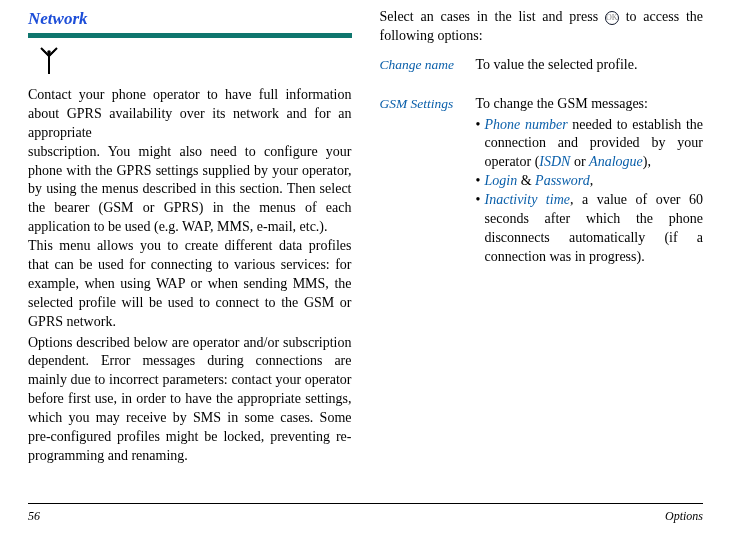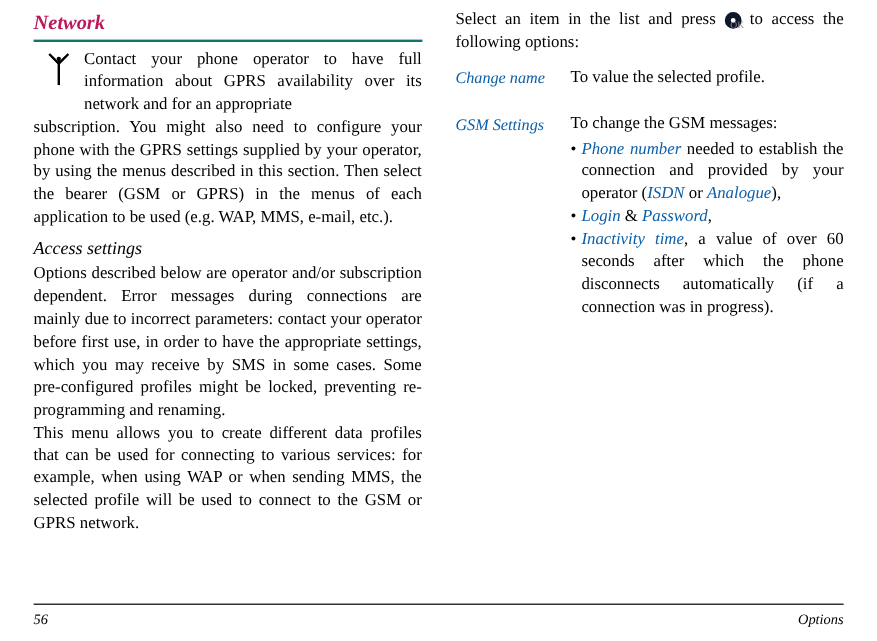--- a/index.html
+++ b/index.html
@@ -20,28 +20,29 @@
     height: 480px;
   }
   .col {
     flex: 1;
     text-align: justify;
   }
   .section-head {
     font-weight: bold;
     font-size: 17px;
     font-style: italic;
-    color: #be185d;
-    border-bottom: 2px solid #0f766e;
+    color: #1d4ed8;
+    border-bottom: 5px solid #0f766e;
     padding-bottom: 2px;
     margin-bottom: 6px;
   }
   .icon-para {
     display: flex;
     align-items: flex-start;
+    flex-direction: column;
   }
   .antenna-icon {
     width: 42px;
     flex: 0 0 42px;
     display: flex;
     justify-content: center;
     padding-top: 2px;
   }
   .antenna-icon svg { width: 24px; height: 28px; }
   .sub-head {
@@ -80,21 +81,21 @@
   .def ul li::before {
     content: "•";
     position: absolute;
     left: 0;
     top: 0;
   }
   .blue-i { color: #0a5faa; font-style: italic; }
   .ok-btn {
     display: inline-block;
     width: 14px; height: 14px;
-    border: 5px solid #0f172a;
+    border: 1px solid #0f172a;
     border-radius: 50%;
     font-size: 8px;
     text-align: center;
     line-height: 12px;
     vertical-align: middle;
     color: #888;
   }
   .footer {
     position: absolute;
     left: 28px; right: 28px; bottom: 10px;
@@ -117,28 +118,27 @@
         <svg viewBox="0 0 24 28">
           <path d="M12 6 L12 28" stroke="#000" stroke-width="2" fill="none"></path>
           <path d="M4 2 L12 10 L20 2" stroke="#000" stroke-width="2" fill="none"></path>
           <path d="M6 4 L12 10 L18 4" stroke="#000" stroke-width="1.5" fill="none"></path>
           <circle cx="12" cy="6" r="1.8" fill="#000"></circle>
         </svg>
       </div>
       <div style="flex:1;text-align:justify">Contact your phone operator to have full information about GPRS availability over its network and for an appropriate </div>
     </div>
     <div>subscription. You might also need to configure your phone with the GPRS settings supplied by your operator, by using the menus described in this section. Then select the bearer (GSM or GPRS) in the menus of each application to be used (e.g. WAP, MMS, e-mail, etc.).</div>
-    <div class="sub-head">Access settings</div>
+    <div>This menu allows you to create different data profiles that can be used for connecting to various services: for example, when using WAP or when sending MMS, the selected profile will be used to connect to the GSM or GPRS network.</div>
     <div style="margin-top:2px">Options described below are operator and/or subscription dependent. Error messages during connections are mainly due to incorrect parameters: contact your operator before first use, in order to have the appropriate settings, which you may receive by SMS in some cases. Some pre-configured profiles might be locked, preventing re-programming and renaming.</div>
-    <div>This menu allows you to create different data profiles that can be used for connecting to various services: for example, when using WAP or when sending MMS, the selected profile will be used to connect to the GSM or GPRS network.</div>
   </div>
 
   <div class="col">
     <div style="text-align:justify">
-      <span>Select an item in the list and press </span><span class="ok-btn">OK</span><span> to access the following options:</span>
+      <span>Select an cases in the list and press </span><span class="ok-btn">OK</span><span> to access the following options:</span>
     </div>
 
     <div style="height:10px"></div>
 
     <div class="term-row">
       <div class="term">Change name</div>
       <div class="def">To value the selected profile.</div>
     </div>
 
     <div class="term-row">

